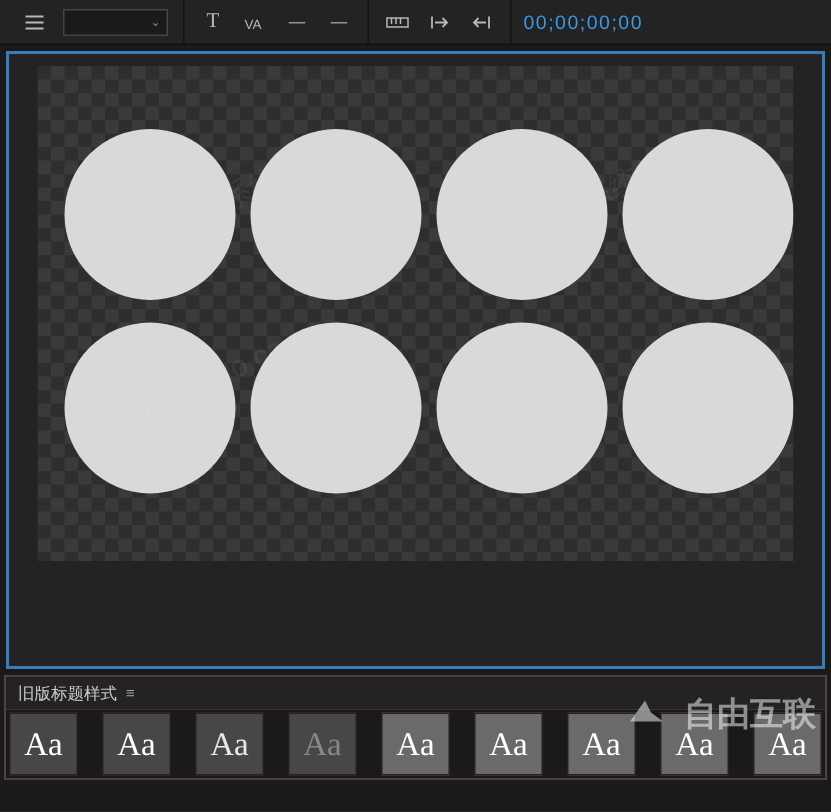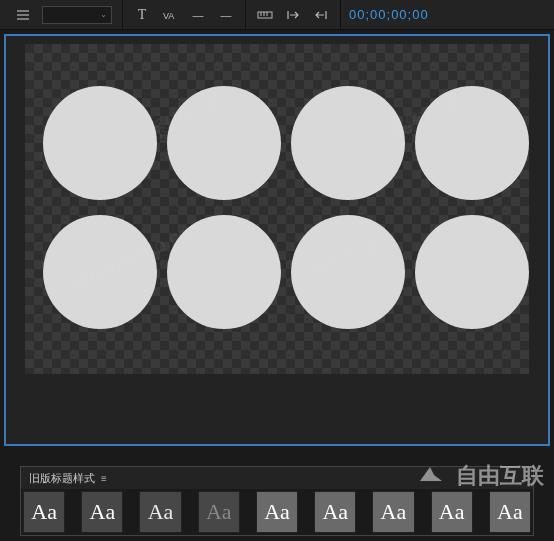--- a/index.html
+++ b/index.html
@@ -17,21 +17,21 @@
 .checker{position:absolute;inset:0;background-image:
   linear-gradient(45deg,#3a3a3a 25%,transparent 25%),
   linear-gradient(-45deg,#3a3a3a 25%,transparent 25%),
   linear-gradient(45deg,transparent 75%,#3a3a3a 75%),
   linear-gradient(-45deg,transparent 75%,#3a3a3a 75%);
   background-size:18px 18px;
   background-position:0 0,0 9px,9px -9px,-9px 0;
   background-color:#2e2e2e}
 .circles{position:absolute;top:42px;left:18px;display:grid;grid-template-columns:repeat(4,1fr);gap:15px 10px}
 .circle{width:114px;height:114px;background:#d9d9d9;border-radius:50%}
-.styles-panel{background:#ec4899;margin:20px;border:1px solid #444}
+.styles-panel{background:#ec4899;margin:3px;border:1px solid #444}
 .styles-header{height:22px;display:flex;align-items:center;padding:0 8px;background:#232323}
 .styles-title{font-size:11px;color:#ccc}
 .menu-icon{margin-left:6px;font-size:10px;color:#aaa}
 .styles-grid{display:flex;gap:16px;padding:2px;background:#1a1a1a}
 .style-swatch{width:58px;height:42px;background:#333;display:flex;align-items:center;justify-content:center;font-family:Georgia,serif;font-size:22px;cursor:pointer;border:1px solid #222}
 .style-swatch.s0{background:#474747;color:#fff}
 .style-swatch.s1{background:#474747;color:#fff}
 .style-swatch.s2{background:#474747;color:#e8e8e8}
 .style-swatch.s3{background:#474747;color:#888}
 .style-swatch.s4{background:#6a6a6a;color:#fff}

